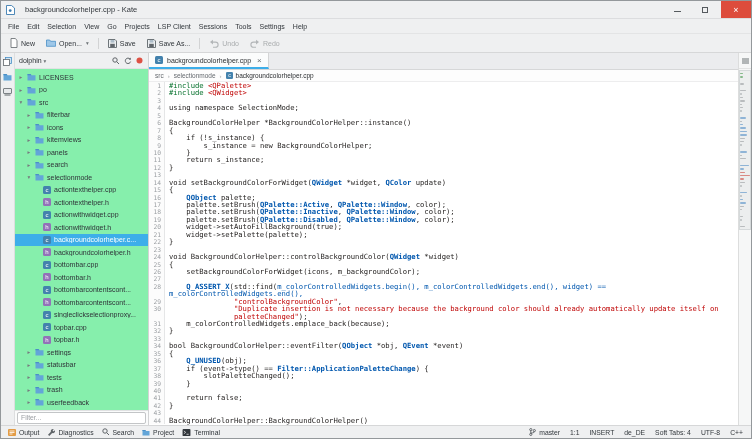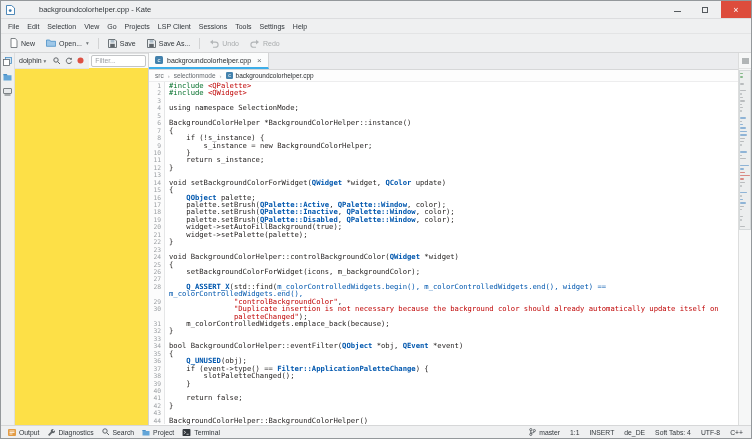--- a/index.html
+++ b/index.html
@@ -1,41 +1,41 @@
 <!DOCTYPE html>
 <html><head>
 <meta charset="utf-8">
 <style>
   *{box-sizing:border-box;margin:0;padding:0}
   html,body{width:752px;height:439px;overflow:hidden;background:#cfd0d1}
   body{font-family:"Liberation Sans",sans-serif;font-size:7.5px;color:#31363b;-webkit-user-select:none;user-select:none}
   .window{width:752px;height:439px;display:flex;flex-direction:column;border:1px solid #94989b;background:#eff0f1}
   
   .titlebar{height:18px;display:flex;align-items:center;gap:4px;padding-left:5px;background:#eff0f1;border-bottom:1px solid #dcdddf}
-  .titlebar .title{font-size:7.5px;color:#31363b;margin-left:20px}
+  .titlebar .title{font-size:7.5px;color:#31363b;margin-left:6px}
   .titlebar .spacer{flex:1}
   .winbtn{width:24px;height:17px;display:flex;align-items:center;justify-content:center;color:#555a5e;font-size:9px}
   .winbtn .maxbox{width:6px;height:6px;border:1px solid #555a5e}
   .winbtn .minline{width:7px;border-top:1.2px solid #555a5e;margin-top:4px}
   .winbtn.close{width:30px;background:#dd4c3c;color:#fff;font-size:9px}
   
   .menubar{height:15px;display:flex;align-items:center;padding-left:3px;background:#eff0f1;border-bottom:1px solid #e3e4e5;font-size:7px}
   .menu-item{padding:0 4px;height:100%;display:flex;align-items:center;white-space:nowrap}
   
   .toolbar{height:19px;display:flex;align-items:center;gap:1px;padding:0 4px;background:#eff0f1;border-bottom:1px solid #d6d7d8;font-size:7px}
   .tb-btn{display:flex;align-items:center;gap:3px;padding:2px 5px;border-radius:2px;white-space:nowrap}
   .tb-btn.disabled{color:#a9acae}
   .tb-sep{width:1px;height:11px;background:#d2d3d4;margin:0 3px}
   .dd-arrow{font-size:5.5px;color:#6f7478;margin-left:1px}
   
   .main{flex:1;display:flex;min-height:0;background:#fff}
   .toolstrip{width:14px;background:#eff0f1;border-right:1px solid #dddedf;display:flex;flex-direction:column;align-items:center;padding-top:4px;gap:7px}
   .strip-btn{display:flex}
   
-  .sidebar{width:134px;border-right:1px solid #d2d3d4;display:flex;flex-direction:row;background:#fde047}
+  .sidebar{width:134px;border-right:1px solid #d2d3d4;display:flex;flex-direction:column;background:#86efac}
   .sidebar-header{height:16px;display:flex;align-items:center;gap:2px;padding:0 4px;background:#eff0f1;border-bottom:1px solid #e2e3e4}
   .sidebar-header .proj{font-size:7px;color:#2b2f33}
   .sidebar-header .chev{font-size:5.5px;color:#6f7478;margin-right:2px}
   .sidebar-header .hspacer{flex:1}
   .hdr-btn{display:flex;padding:1px}
   .tree{flex:1;overflow:hidden;padding-top:2px}
   .trow{height:12.5px;display:flex;align-items:center;gap:3px;font-size:7px;color:#2f3338;padding-right:2px;white-space:nowrap;overflow:hidden}
   .trow .arr{width:6px;flex:none;font-size:5.5px;color:#767a7e;text-align:center}
   .trow .ticon{flex:none;display:flex}
   .trow .tlabel{overflow:hidden;text-overflow:clip}

